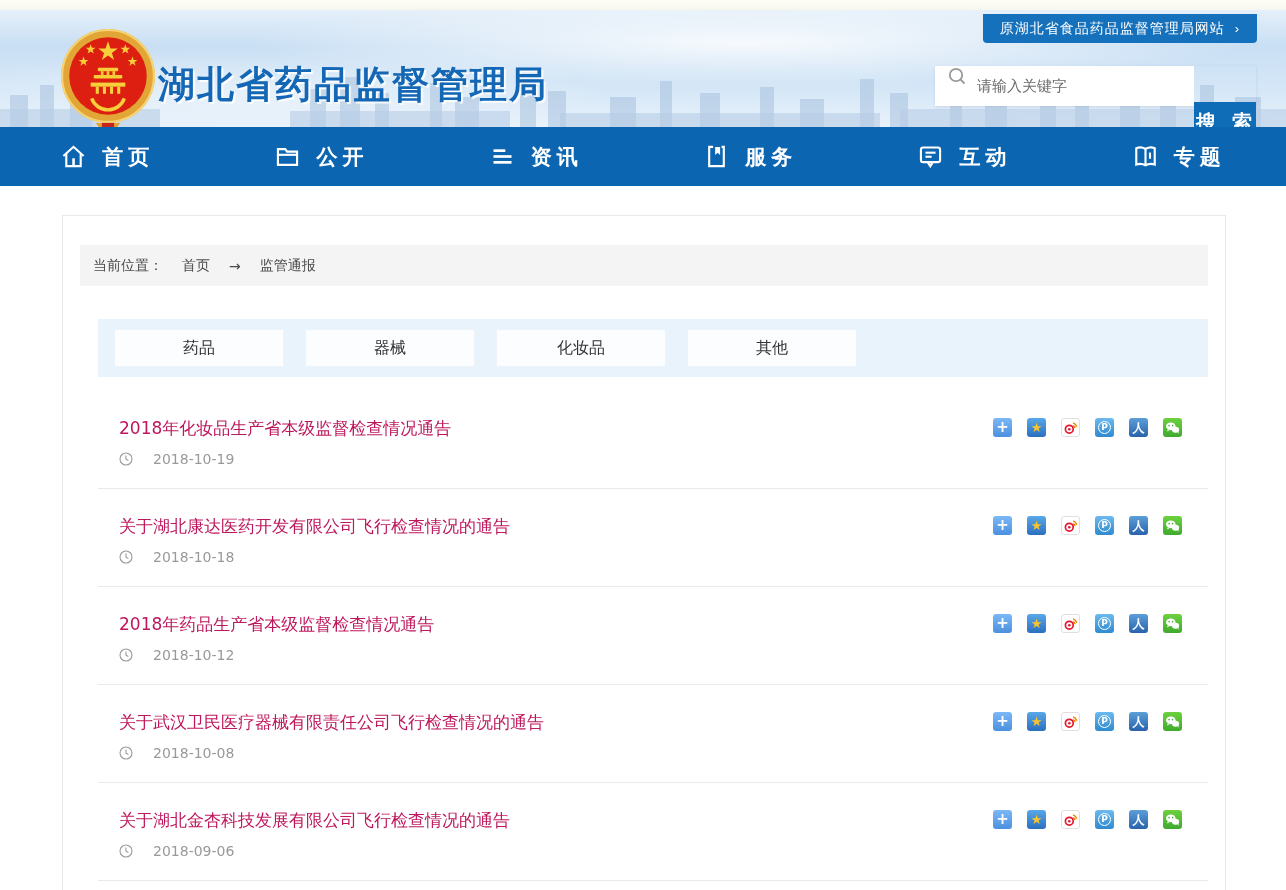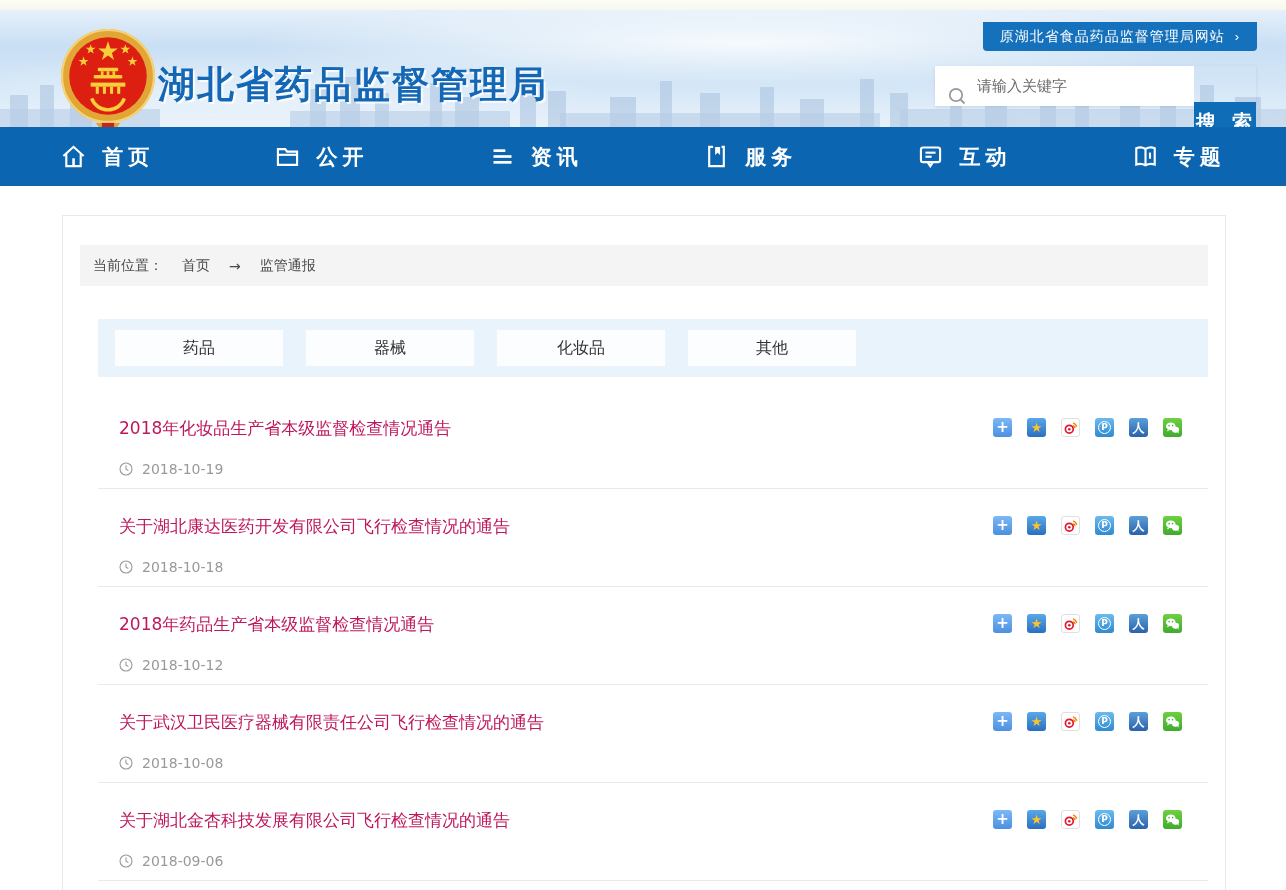--- a/index.html
+++ b/index.html
@@ -21,33 +21,33 @@
     overflow:hidden;
   }
   .skyline { position:absolute; bottom:0; left:0; width:1286px; height:60px; }
   .emblem { position:absolute; left:57px; top:17px; width:102px; height:102px; }
   .site-title {
     position:absolute; left:158px; top:50px;
     font-size:37px; font-weight:bold; color:#1467b5; letter-spacing:2px;
     text-shadow:2px 2px 1px rgba(255,255,255,.9);
   }
   .old-site-btn {
-    position:absolute; top:12px; right:29px; height:29px;
+    position:absolute; top:4px; right:29px; height:29px;
     background:#1571bb; color:#ffffff; font-size:14px;
     display:flex; align-items:center; gap:10px; padding:0 17px;
     border:none; border-radius:0 0 4px 4px; cursor:pointer; letter-spacing:1px;
   }
   .old-site-btn .arrow { font-size:13px; }
   .search-wrap {
     position:absolute; top:56px; right:30px; height:40px;
     display:flex; box-shadow:0 1px 3px rgba(60,90,130,.15);
   }
   .search-box {
     width:259px; height:40px; background:#ffffff; border:none;
-    display:flex; align-items:flex-end; padding-left:12px;
+    display:flex; align-items:flex-start; padding-left:12px;
   }
   .search-box svg { flex:0 0 auto; }
   .search-input {
     flex:1; height:100%; border:none; outline:none; font-size:15px;
     color:#444; padding-left:10px; background:transparent;
     font-family:"DejaVu Sans","Liberation Sans",sans-serif;
   }
   .search-input::placeholder { color:#6b6b6b; }
   .search-btn {
     width:62px; height:40px; background:#0f6cb7; color:#fff; border:none;
@@ -89,21 +89,21 @@
     cursor:pointer; font-family:"DejaVu Sans","Liberation Sans",sans-serif;
   }
 
   
   .news-list { margin:14px 17px 0 35px; }
   .news-row {
     height:98px; border-bottom:1px solid #eaeaea; padding:25px 26px 0 21px;
   }
   .row-top { display:flex; justify-content:space-between; align-items:flex-start; }
   .news-title { font-size:17px; color:#be185d; cursor:pointer; line-height:24px; }
-  .date-line { margin-top:21px; display:flex; align-items:center; gap:9px; }
+  .date-line { margin-top:11px; display:flex; align-items:center; gap:20px; }
   .date-text { font-size:14px; color:#999; }
 
   
   .share-group { display:flex; gap:15px; padding-top:2px; }
   .sicon {
     width:19px; height:19px; border-radius:3px; cursor:pointer;
     display:flex; align-items:center; justify-content:center; flex:0 0 auto;
     overflow:hidden;
   }
   .s-more   { background:linear-gradient(#7cb8f6,#4b90df); color:#fff; font-size:15px; font-weight:bold; line-height:1; }

